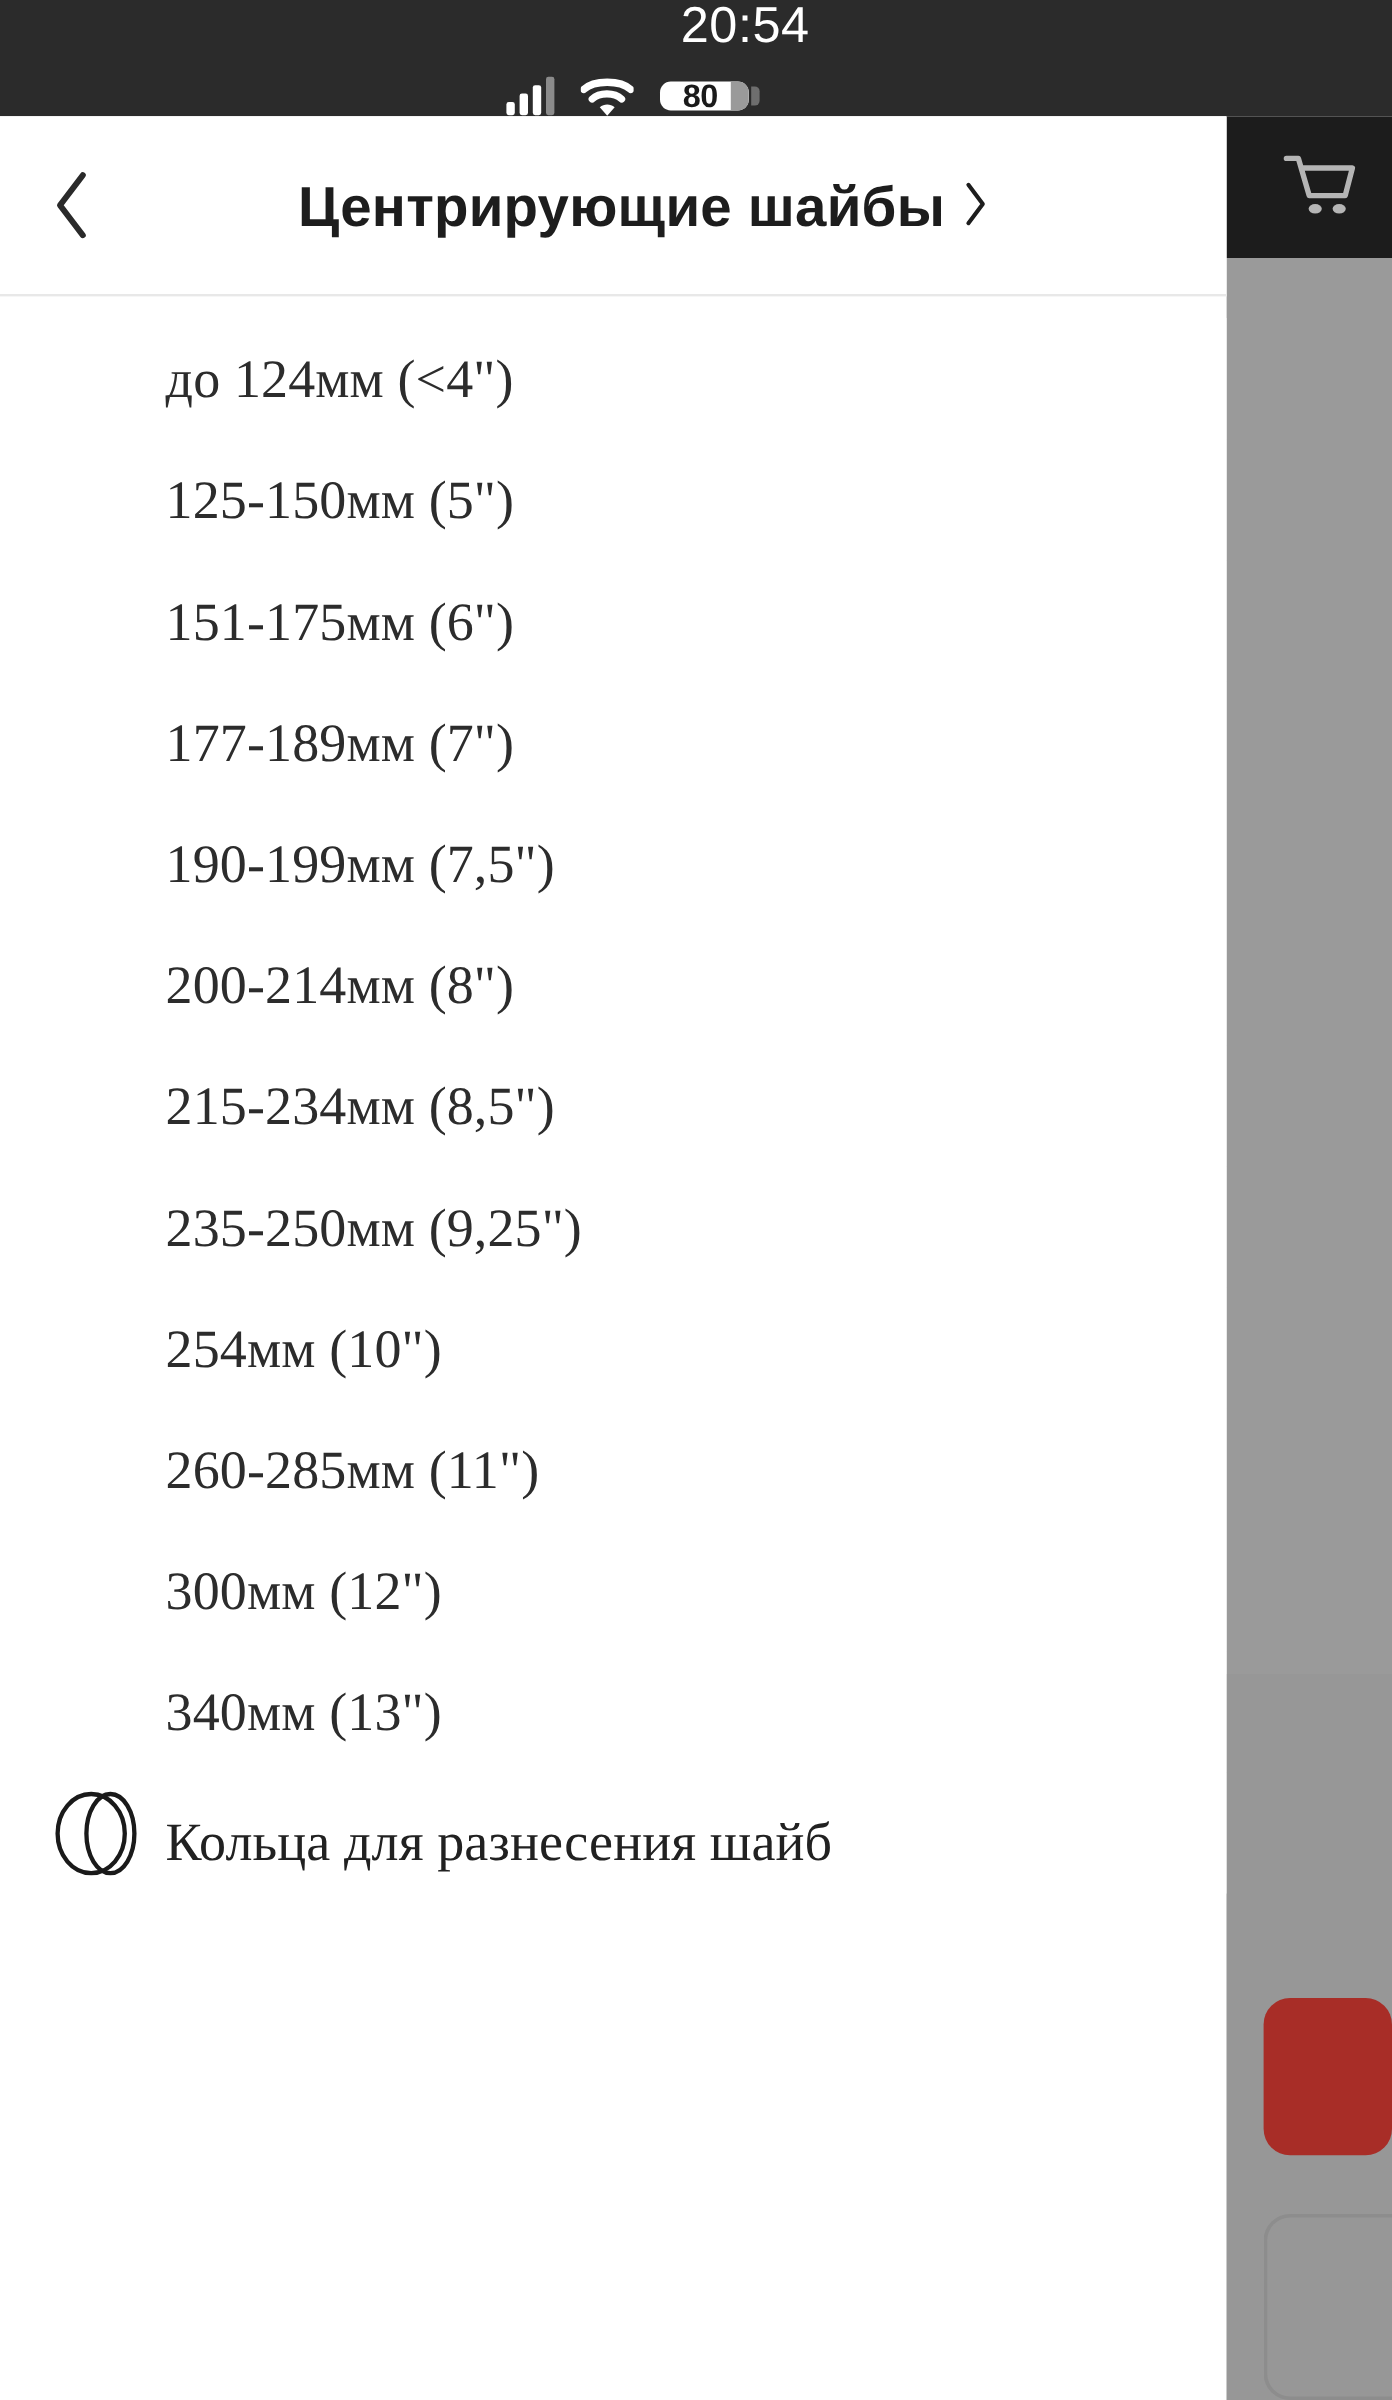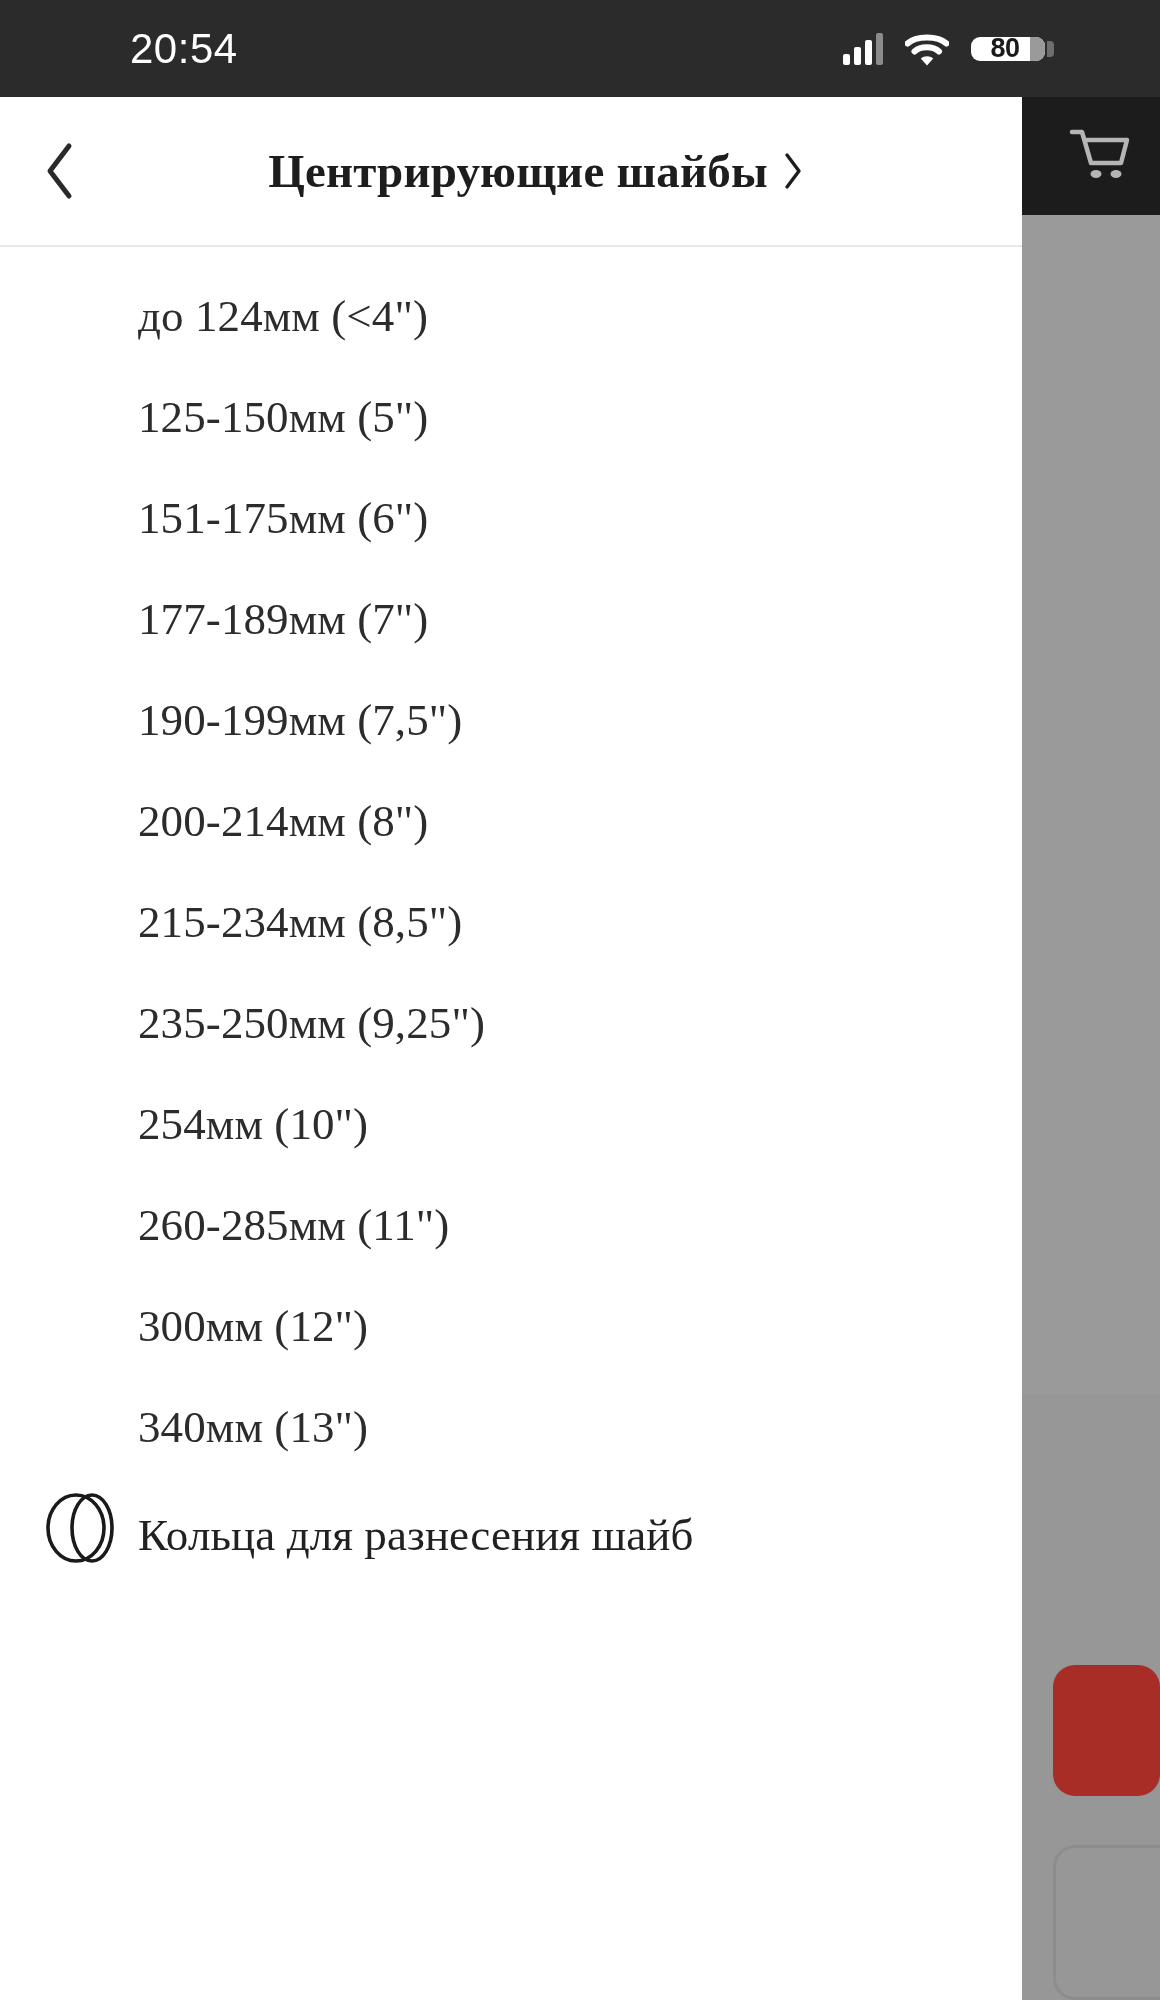--- a/index.html
+++ b/index.html
@@ -24,20 +24,21 @@
   #status-bar {
     position: absolute;
     top: 0; left: 0;
     width: 1160px;
     height: 97px;
     background: #2b2b2b;
     display: flex;
     align-items: center;
     justify-content: space-between;
     padding: 0 48px 0 0;
+    flex-direction: column;
   }
 
   #status-time {
     margin-left: 130px;
     color: #ffffff;
     font-family: "Liberation Sans", sans-serif;
     font-size: 42px;
     font-weight: 400;
     letter-spacing: 0.5px;
     line-height: 1;
@@ -133,21 +134,21 @@
   #sheet-title-wrap {
     flex: 1;
     display: flex;
     align-items: center;
     justify-content: center;
     gap: 14px;
     padding-right: 70px;
   }
 
   #sheet-title {
-    font-family: Liberation Serif, serif;
+    font-family: Liberation Sans, sans-serif;
     font-size: 47px;
     font-weight: 700;
     color: #1d1d1d;
     white-space: nowrap;
     letter-spacing: 0.2px;
   }
 
   #title-chevron { display: block; flex: none; margin-top: 3px; }
 
   

